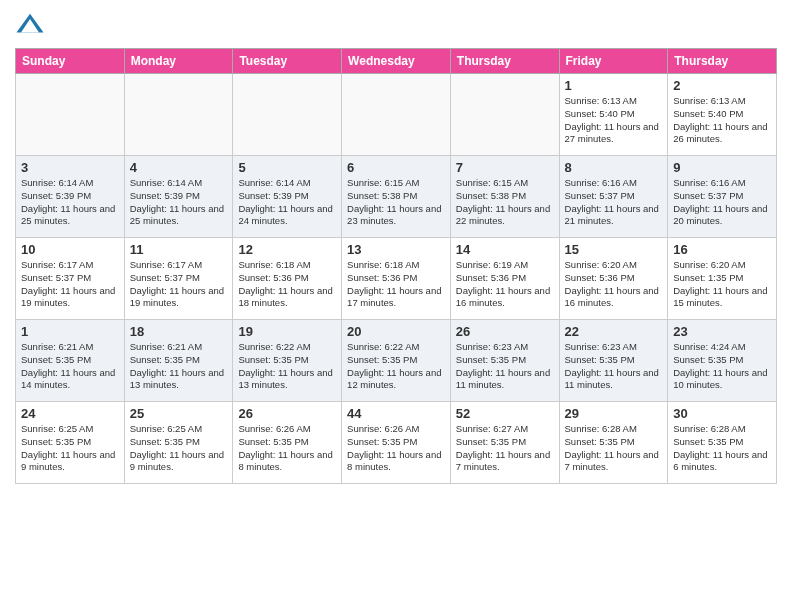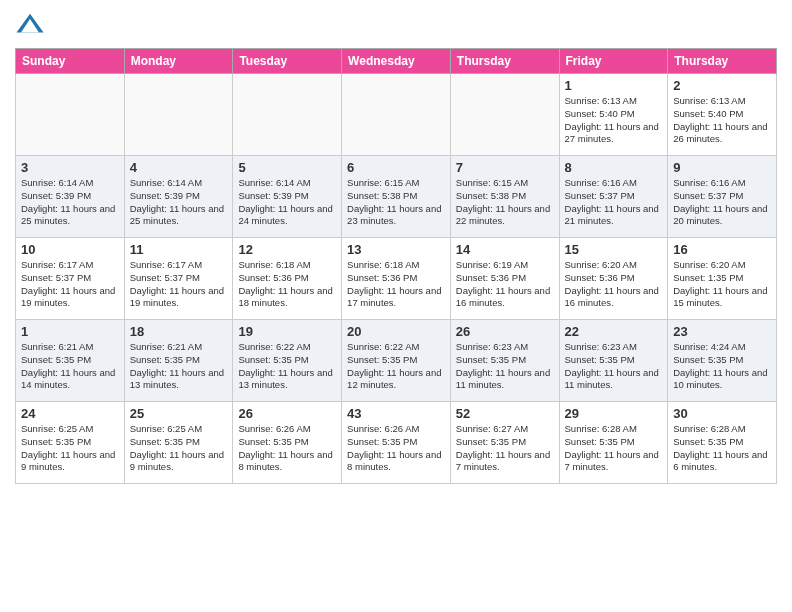--- a/index.html
+++ b/index.html
@@ -295,21 +295,21 @@
 Sunset: 5:35 PM
 Daylight: 11 hours and 9 minutes.</div>
           </td>
           <td>
             <span class="day-number">26</span>
             <div class="day-info">Sunrise: 6:26 AM
 Sunset: 5:35 PM
 Daylight: 11 hours and 8 minutes.</div>
           </td>
           <td>
-            <span class="day-number">43</span>
+            <span class="day-number">44</span>
             <div class="day-info">Sunrise: 6:26 AM
 Sunset: 5:35 PM
 Daylight: 11 hours and 8 minutes.</div>
           </td>
           <td>
             <span class="day-number">52</span>
             <div class="day-info">Sunrise: 6:27 AM
 Sunset: 5:35 PM
 Daylight: 11 hours and 7 minutes.</div>
           </td>

